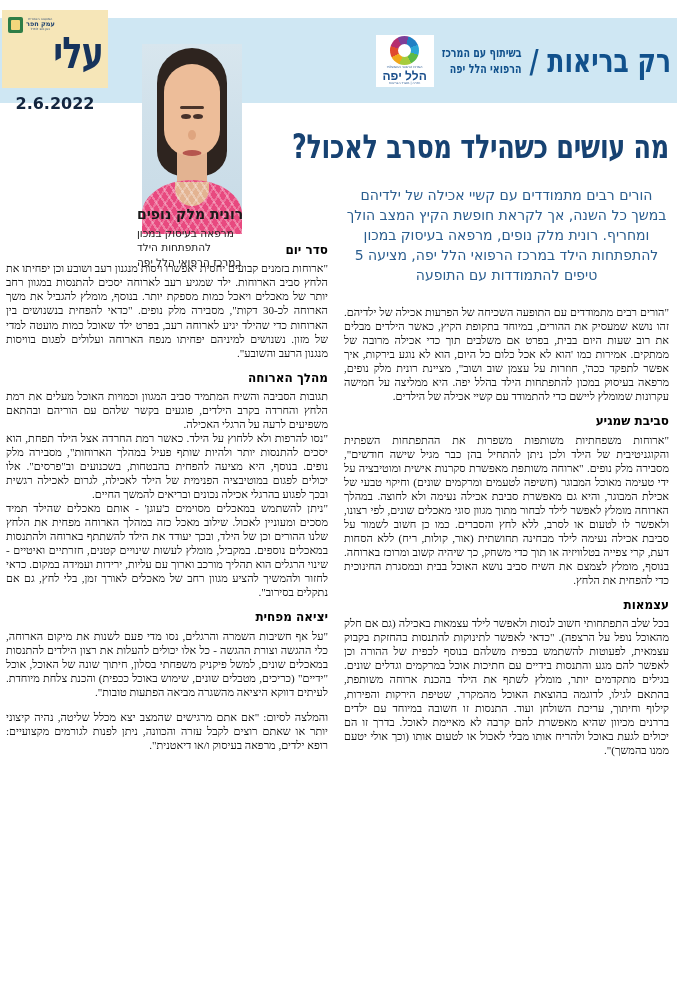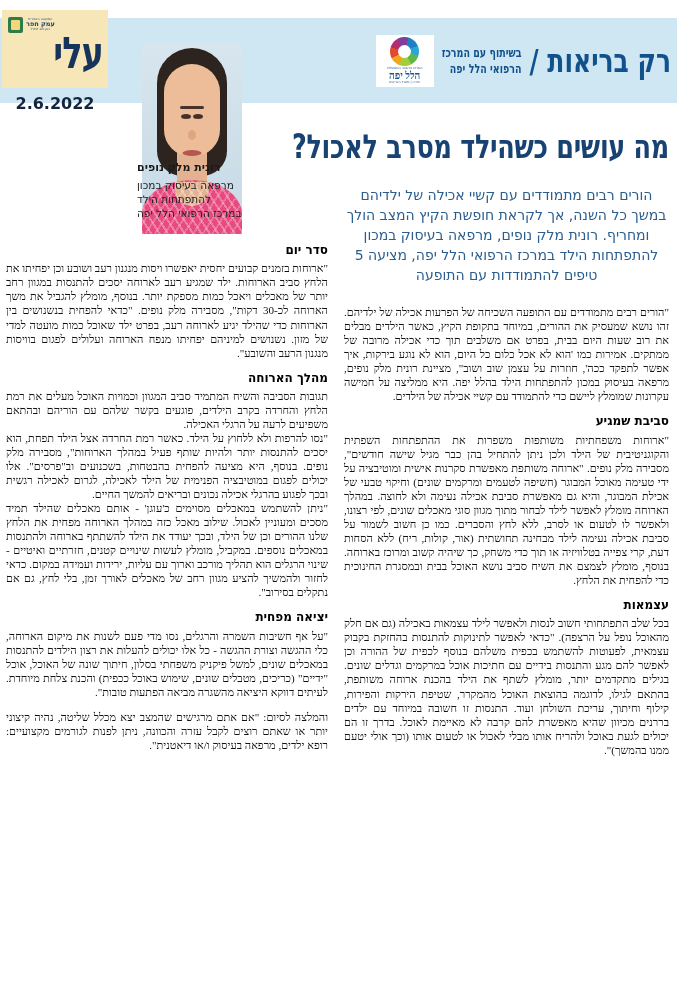--- a/index.html
+++ b/index.html
@@ -210,23 +210,23 @@
     text-align: center;
     line-height: 1.05;
   }
   .hl-text .t1 {
     font-family: "DejaVu Sans", sans-serif;
     font-size: 3.4px;
     color: #1b4f8c;
     display: block;
   }
   .hl-text .t2 {
-    font-family: Liberation Serif, serif;
-    font-weight: bold;
-    font-size: 10px;
+    font-family: Liberation Sans, sans-serif;
+    font-weight: bold;
+    font-size: 12px;
     color: #1b4f8c;
     display: block;
   }
   .hl-text .t3 {
     font-family: "DejaVu Sans", sans-serif;
     font-size: 3.2px;
     color: #1b4f8c;
     display: block;
   }
 
@@ -346,23 +346,24 @@
     right: 420px;   
     top: 160px;
     width: 120px;
     text-align: left;
     direction: rtl;
     font-family: "DejaVu Sans", sans-serif;
     color: #1a1a1a;
   }
   .byline-name {
     font-weight: bold;
-    font-size: 11px;
+    font-size: 14px;
     line-height: 1.5;
     margin-bottom: 1px;
+    margin-top: 44px;
   }
   .byline-role {
     font-size: 10.5px;
     line-height: 1.38;
     color: #222;
   }
 
   
   .headline {
     position: absolute;

